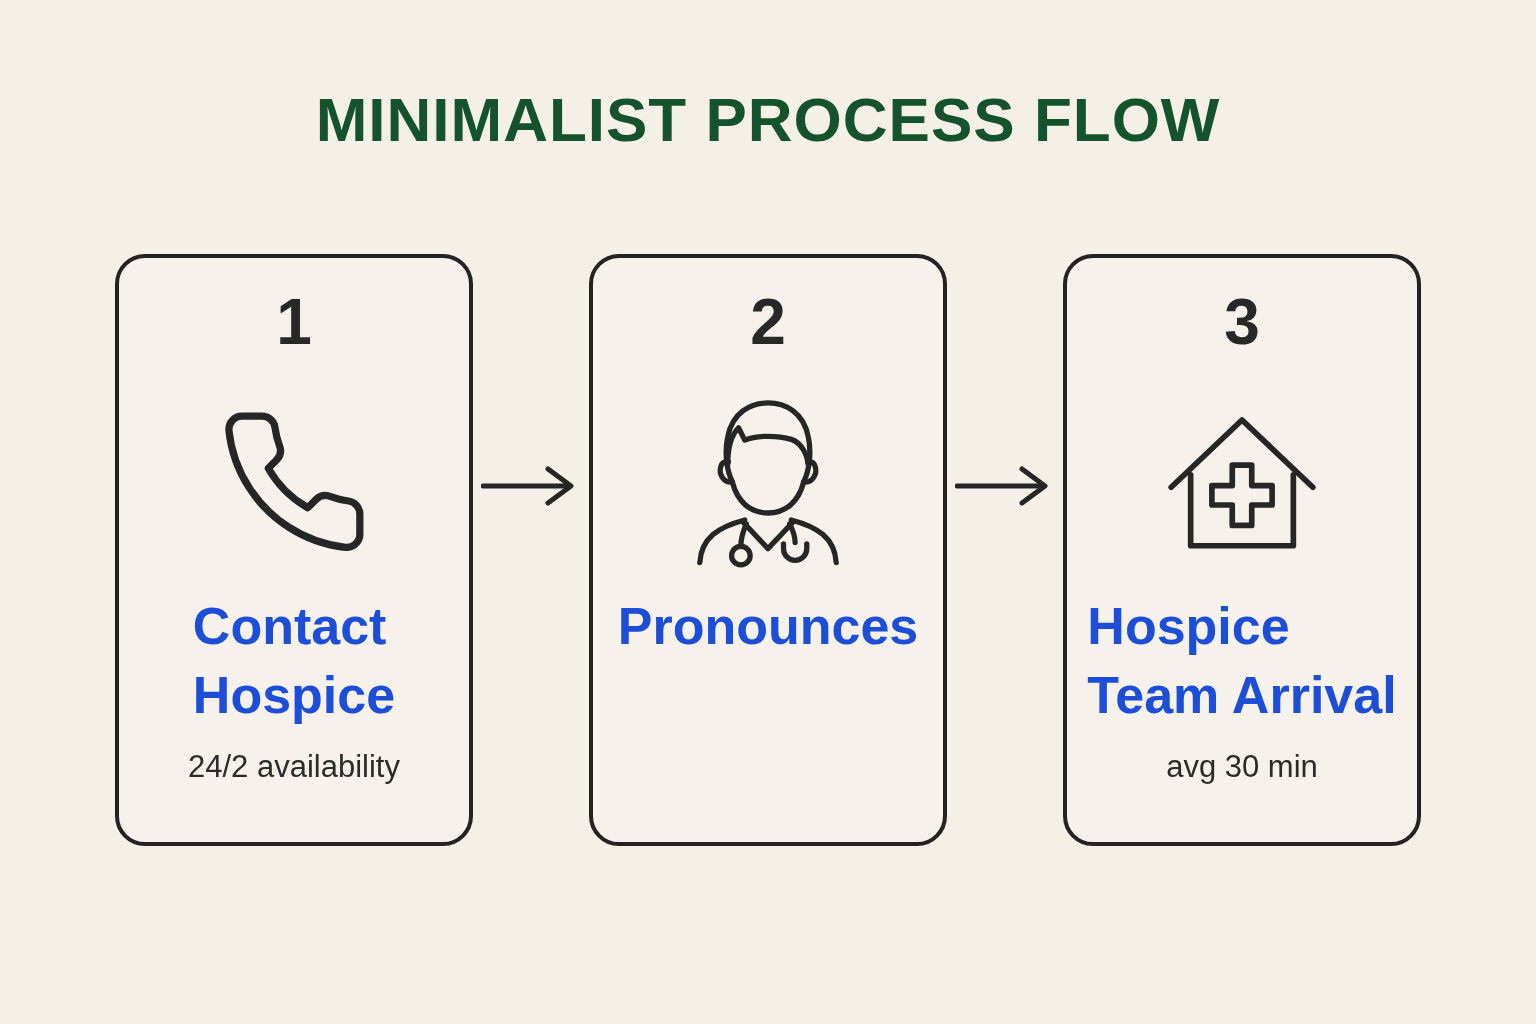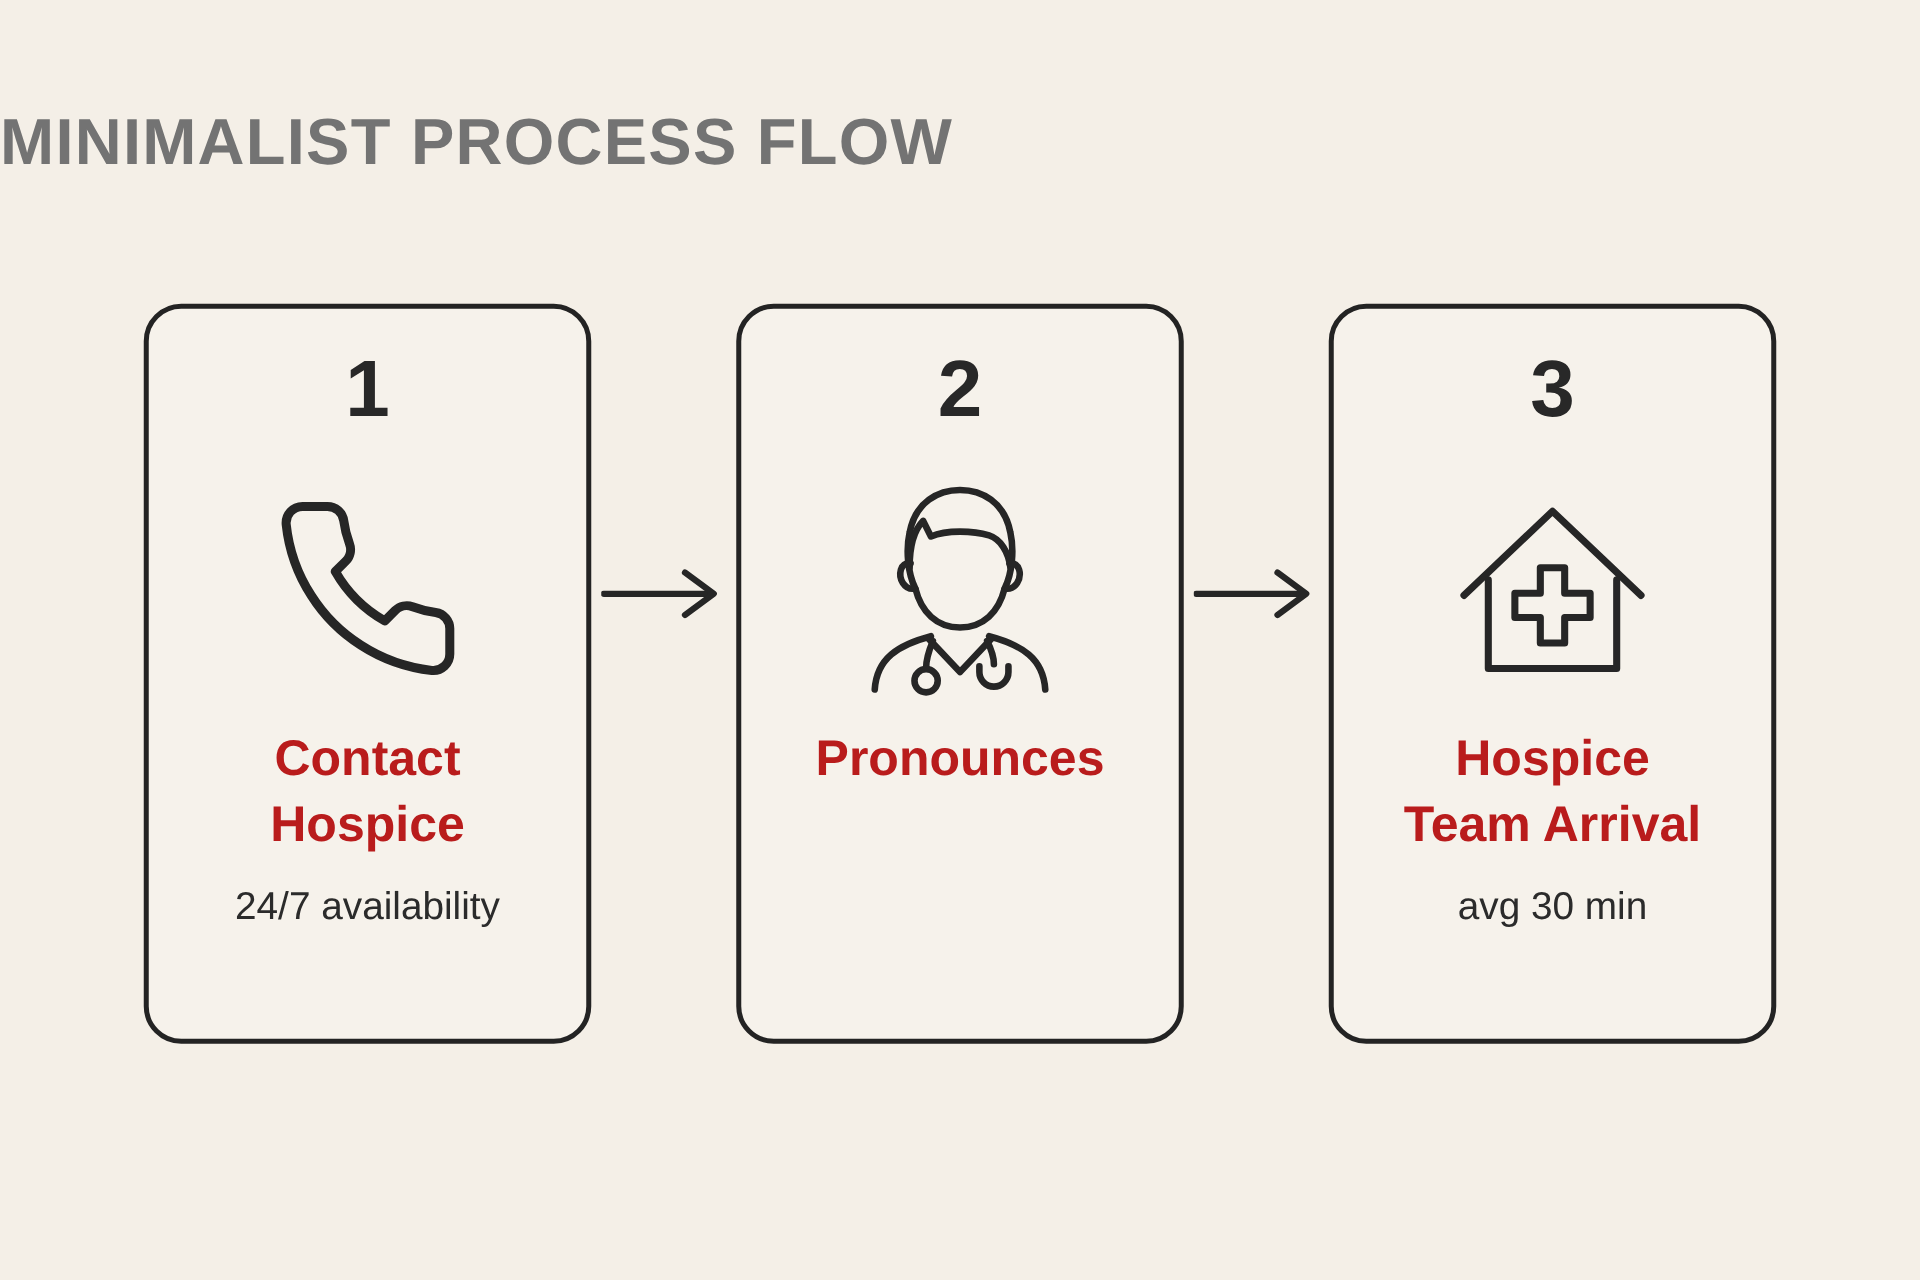--- a/index.html
+++ b/index.html
@@ -9,25 +9,26 @@
   body {
     width: 1536px;
     height: 1024px;
     background: #f4efe7;
     font-family: "Liberation Sans", sans-serif;
     color: #262626;
     overflow: hidden;
   }
   .page-title {
     padding-top: 86px;
-    font-size: 52px;
+    text-align: center;
+    font-size: 62px;
     line-height: 1.1;
     font-weight: 700;
     letter-spacing: 1px;
-    color: #737373;
+    color: #14532d;
   }
   .flow {
     display: flex;
     justify-content: center;
     align-items: flex-start;
     margin-top: 100px;
   }
   .card {
     box-sizing: border-box;
     width: 358px;
@@ -48,25 +49,25 @@
   }
   .icon-box {
     margin-top: 28px;
     height: 200px;
     display: flex;
     align-items: center;
     justify-content: center;
   }
   .step-title {
     margin-top: 10px;
-    font-size: 40px;
+    font-size: 52px;
     line-height: 1.32;
     font-weight: 700;
-    text-align: center;
-    color: #b91c1c;
+    text-align: left;
+    color: #1d4ed8;
   }
   .step-subtitle {
     margin-top: 20px;
     font-size: 31px;
     font-weight: 400;
     text-align: left;
     color: #2b2b2b;
   }
   .connector {
     margin: 210px 8px 0 8px;
@@ -90,21 +91,21 @@
     <div class="step-number">1</div>
     <div class="icon-box">
       <svg class="stroke-art" width="158" height="158" viewBox="0 0 24 24" stroke-width="1.1">
         <path d="M22 16.92v3a2 2 0 0 1-2.18 2 19.79 19.79 0 0 1-8.63-3.07 19.5 19.5 0 0 1-6-6 19.79 19.79 0 0 1-3.07-8.67A2 2 0 0 1 4.11 2h3a2 2 0 0 1 2 1.72 12.84 12.84 0 0 0 .7 2.81 2 2 0 0 1-.45 2.11L8.09 9.91a16 16 0 0 0 6 6l1.27-1.27a2 2 0 0 1 2.11-.45 12.84 12.84 0 0 0 2.81.7A2 2 0 0 1 22 16.92z"></path>
       </svg>
     </div>
     <div class="step-title">
       <div>Contact</div>
       <div>Hospice</div>
     </div>
-    <div class="step-subtitle">24/7 availability</div>
+    <div class="step-subtitle">24/2 availability</div>
   </div>
 
   <div class="connector">
     <svg class="stroke-art" width="100" height="44" viewBox="0 0 100 44" stroke-width="5">
       <line x1="2" y1="22" x2="88" y2="22"></line>
       <polyline points="67,5 90,22 67,39"></polyline>
     </svg>
   </div>
 
   <div class="card">

